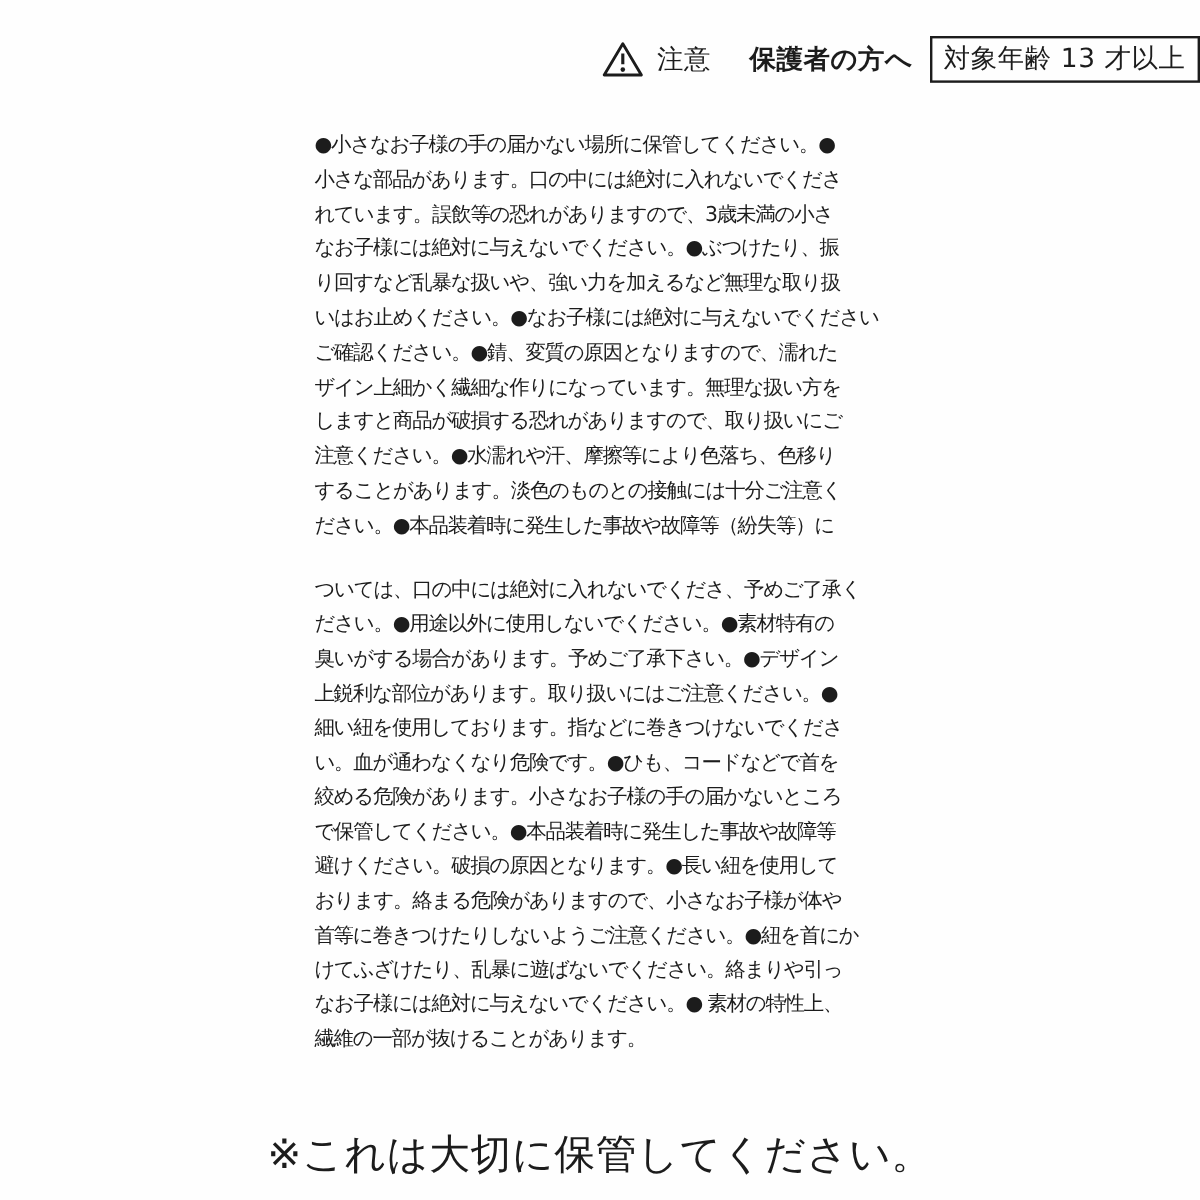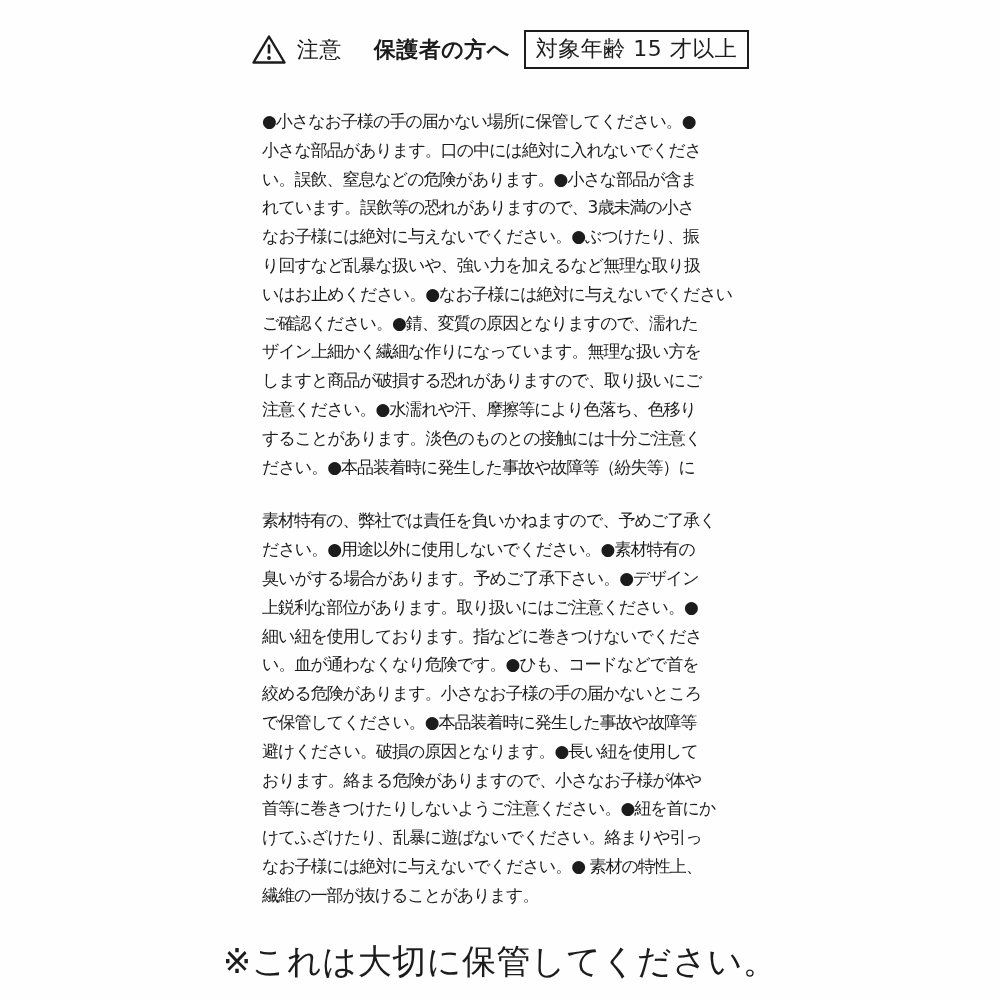--- a/index.html
+++ b/index.html
@@ -13,21 +13,21 @@
     position: relative;
     width: 1000px; height: 1000px;
     background: #fefefe;
     overflow: hidden;
   }
   
   .header {
     position: absolute;
     top: 30px; left: 0; width: 1000px;
     display: flex;
-    justify-content: center;
+    justify-content: flex-end;
     align-items: center;
     font-size: 22px;
     letter-spacing: 0.5px;
     color: #1c1c1c;
   }
   .tri {
     display: inline-flex;
     align-items: center;
     margin-right: 10px;
   }
@@ -74,41 +74,40 @@
   <div class="header">
     <span class="tri">
       <svg width="36" height="31" viewBox="0 0 36 31" aria-hidden="true">
         <path d="M18 2.5 L33.5 28.5 L2.5 28.5 Z" fill="none" stroke="#1c1c1c" stroke-width="2.4" stroke-linejoin="round"></path>
         <line x1="18" y1="10.5" x2="18" y2="19.5" stroke="#1c1c1c" stroke-width="2.6"></line>
         <circle cx="18" cy="24" r="1.9" fill="#1c1c1c"></circle>
       </svg>
     </span>
     <span class="caution">注意</span>
     <span class="audience">保護者の方へ</span>
-    <span class="age-box">対象年齢 15 才以上</span>
+    <span class="age-box">対象年齢 13 才以上</span>
   </div>
 
   <div class="body-text">
     <div class="para">
         <div class="line">●小さなお子様の手の届かない場所に保管してください。●</div>
         <div class="line">小さな部品があります。口の中には絶対に入れないでくださ</div>
-        <div class="line">い。誤飲、窒息などの危険があります。●小さな部品が含ま</div>
         <div class="line">れています。誤飲等の恐れがありますので、3歳未満の小さ</div>
         <div class="line">なお子様には絶対に与えないでください。●ぶつけたり、振</div>
         <div class="line">り回すなど乱暴な扱いや、強い力を加えるなど無理な取り扱</div>
         <div class="line">いはお止めください。●なお子様には絶対に与えないでください</div>
         <div class="line">ご確認ください。●錆、変質の原因となりますので、濡れた</div>
         <div class="line">ザイン上細かく繊細な作りになっています。無理な扱い方を</div>
         <div class="line">しますと商品が破損する恐れがありますので、取り扱いにご</div>
         <div class="line">注意ください。●水濡れや汗、摩擦等により色落ち、色移り</div>
         <div class="line">することがあります。淡色のものとの接触には十分ご注意く</div>
         <div class="line">ださい。●本品装着時に発生した事故や故障等（紛失等）に</div>
       </div>
     <div class="para para2">
-        <div class="line">素材特有の、弊社では責任を負いかねますので、予めご了承く</div>
+        <div class="line">ついては、口の中には絶対に入れないでくださ、予めご了承く</div>
         <div class="line">ださい。●用途以外に使用しないでください。●素材特有の</div>
         <div class="line">臭いがする場合があります。予めご了承下さい。●デザイン</div>
         <div class="line">上鋭利な部位があります。取り扱いにはご注意ください。●</div>
         <div class="line">細い紐を使用しております。指などに巻きつけないでくださ</div>
         <div class="line">い。血が通わなくなり危険です。●ひも、コードなどで首を</div>
         <div class="line">絞める危険があります。小さなお子様の手の届かないところ</div>
         <div class="line">で保管してください。●本品装着時に発生した事故や故障等</div>
         <div class="line">避けください。破損の原因となります。●長い紐を使用して</div>
         <div class="line">おります。絡まる危険がありますので、小さなお子様が体や</div>
         <div class="line">首等に巻きつけたりしないようご注意ください。●紐を首にか</div>

